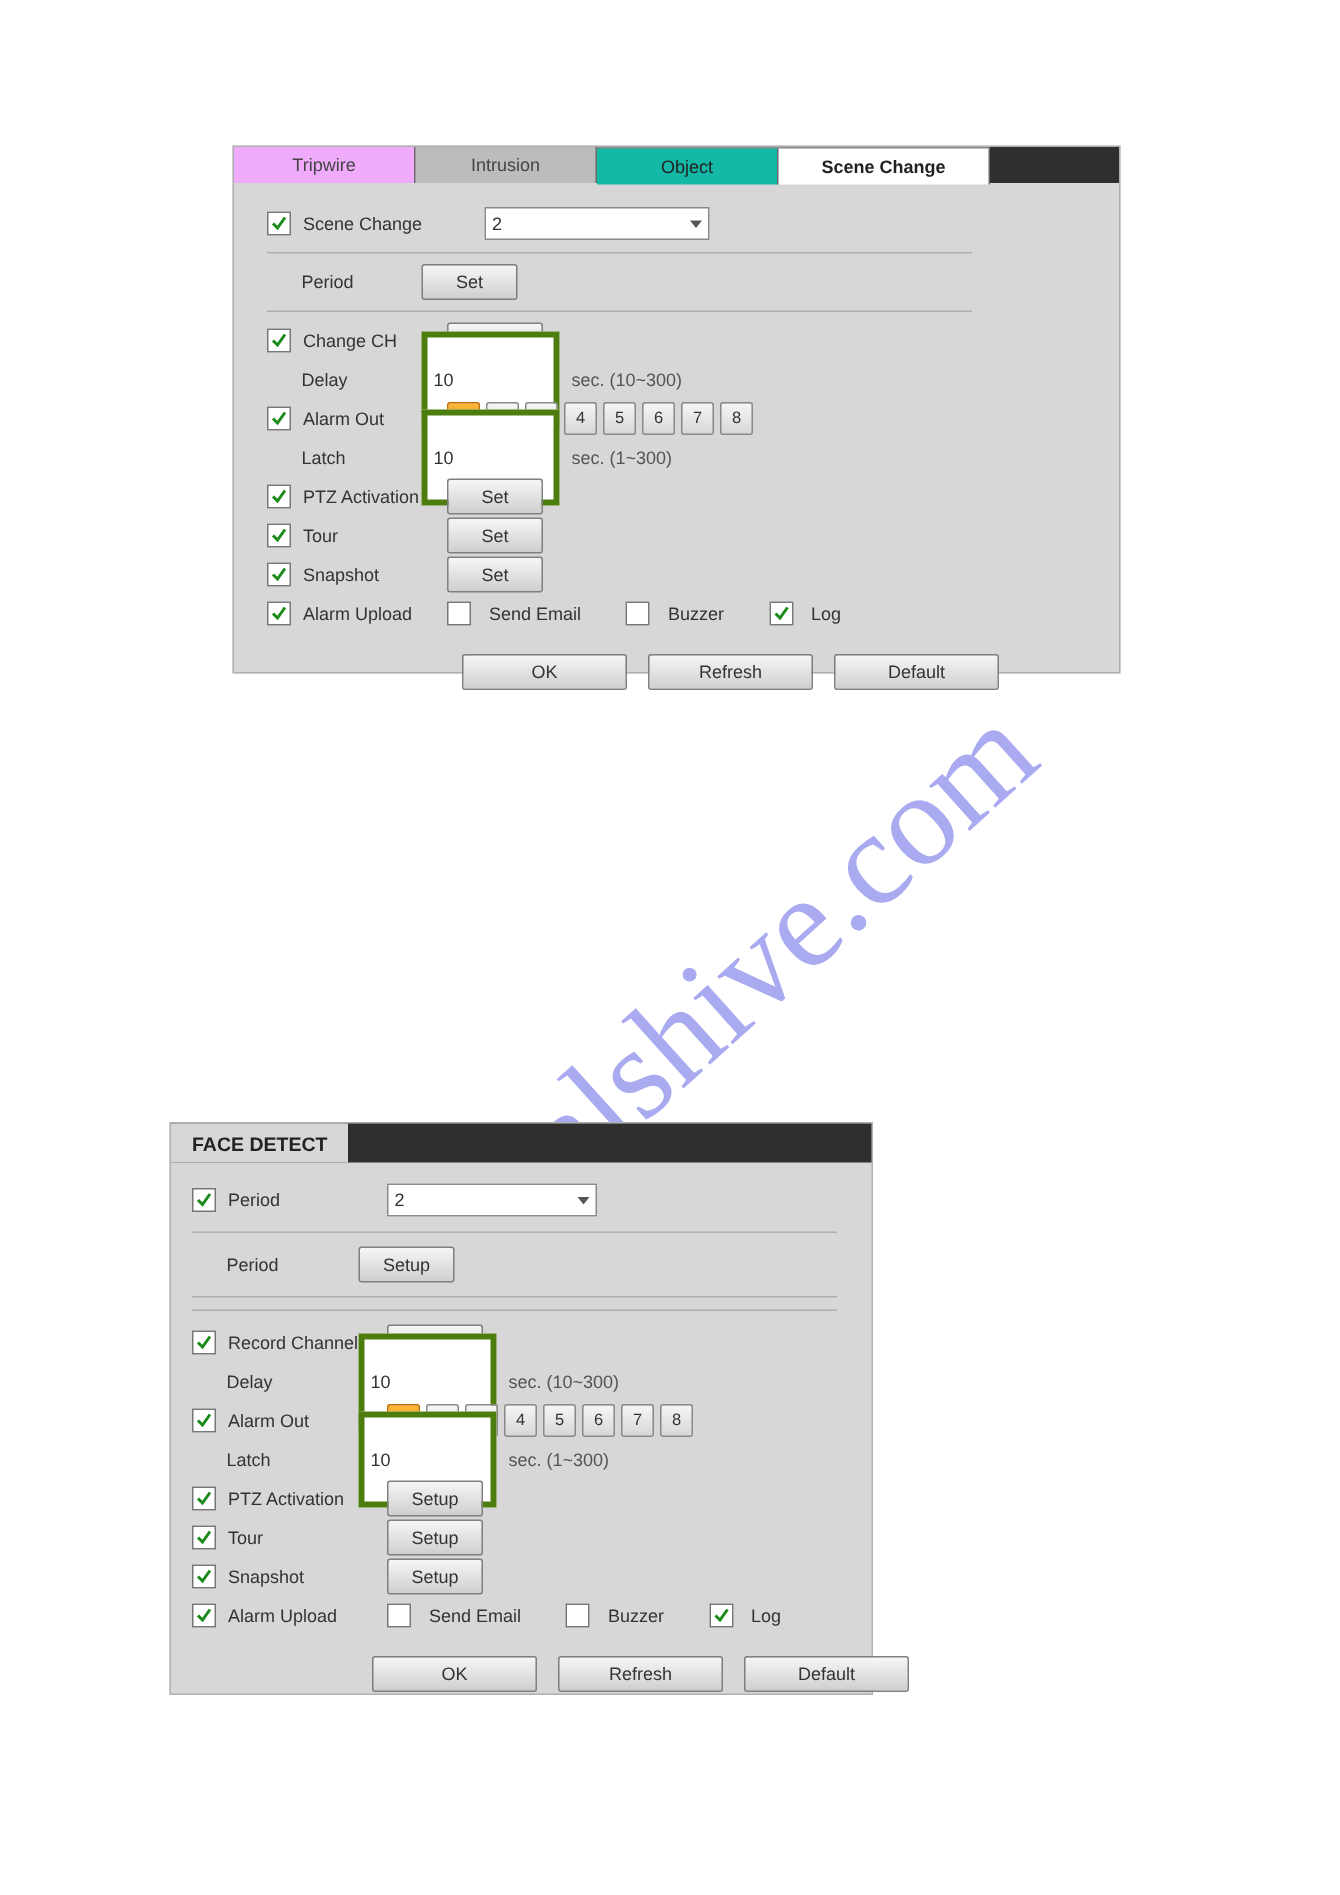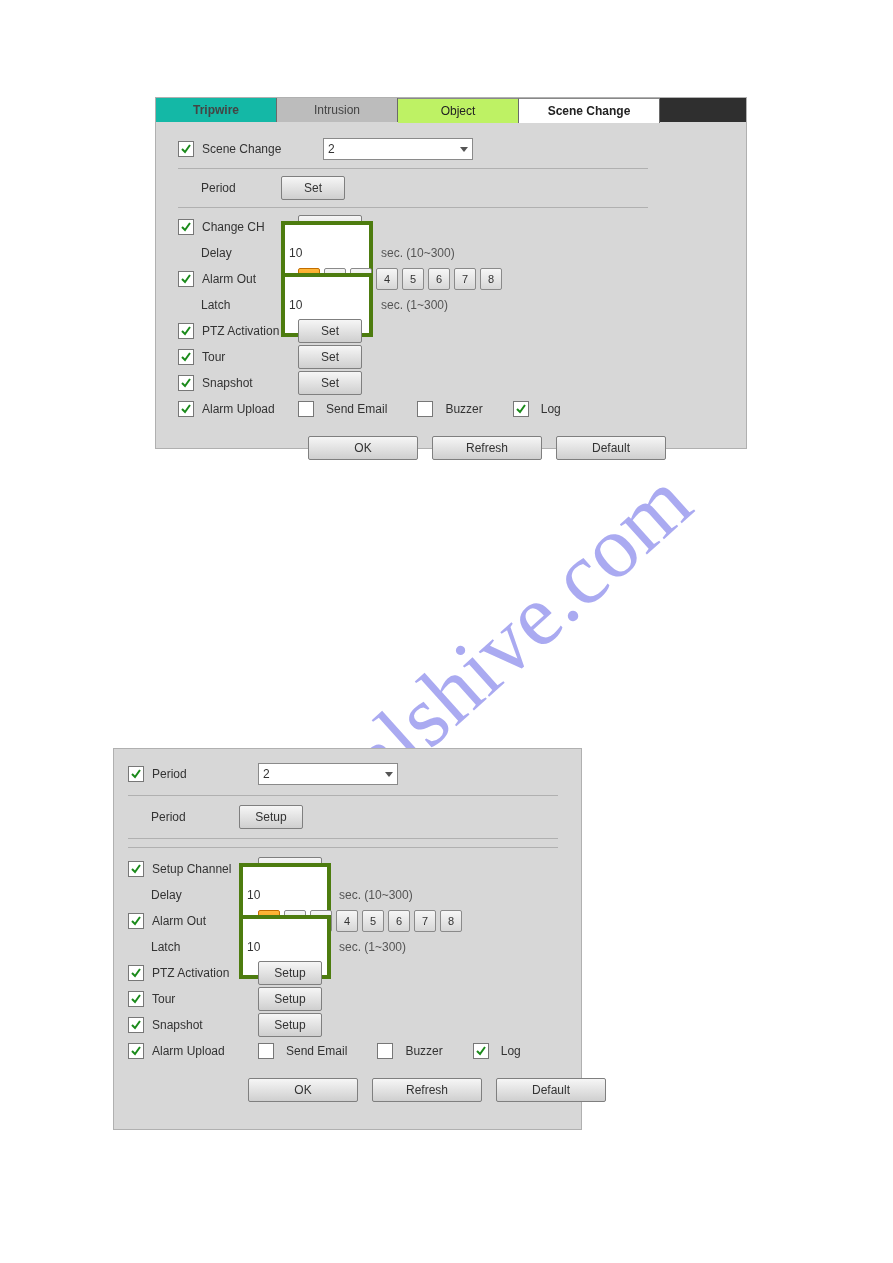--- a/index.html
+++ b/index.html
@@ -4,23 +4,23 @@
 <style>
   html,body{margin:0;padding:0;background:#fff;font-family:Tahoma,Verdana,Arial,sans-serif;font-size:12px;color:#333;}
   .page{position:relative;width:893px;height:1263px;}
   
   .wm{position:absolute;left:50%;top:55%;transform:translate(-50%,-50%) rotate(-42deg);font-size:88px;font-family:Georgia,"Times New Roman",serif;color:rgba(100,100,230,0.55);white-space:nowrap;pointer-events:none;user-select:none;}
   
   .panel{position:absolute;background:#d7d7d7;border:1px solid #b0b0b0;}
   .panel1{left:155px;top:97px;width:590px;height:350px;}
   .tabstrip{display:flex;height:24px;background:#2f2f2f;}
   .tab{height:24px;line-height:24px;text-align:center;font-size:12px;border-right:1px solid #6a6a6a;}
-  .tab-t{width:120px;background:#14b8a6;color:#444;font-weight:bold;}
+  .tab-t{width:120px;background:#f0abfc;color:#444;}
   .tab-i{width:120px;background:#bcbcbc;color:#444;}
-  .tab-o{width:120px;background:#bef264;color:#222;border-top:1px solid #888;}
+  .tab-o{width:120px;background:#14b8a6;color:#222;border-top:1px solid #888;}
   .tab-s{width:140px;background:#fff;color:#222;font-weight:bold;border-top:1px solid #888;}
   .body1{padding:14px 0 0 22px;}
   .row{display:flex;align-items:center;height:26px;}
   .chk{display:inline-flex;align-items:center;justify-content:center;width:14px;height:14px;background:#fff;border:1px solid #777;margin-right:8px;}
   .chk svg{width:12px;height:12px;display:block;}
   .chk.empty svg{visibility:hidden;}
   .lbl{display:inline-block;}
   .lbl-w{width:96px;}
   .lbl-wi{width:80px;margin-left:23px;}
   .spacer25{display:inline-block;width:25px;}
@@ -191,20 +191,23 @@
 
     <div class="btnbar">
       <span class="btn">OK</span>
       <span class="btn">Refresh</span>
       <span class="btn">Default</span>
     </div>
   </div>
 </div>
 
 <div class="panel panel2">
+  <div class="titlebar">
+    <span>FACE DETECT</span>
+  </div>
   <div class="body2">
 
     <div class="row">
       <span class="chk">
             <svg viewBox="0 0 12 12">
               <polyline points="2,6 5,9 10,2" fill="none" stroke="#1a8a1a" stroke-width="2"></polyline>
             </svg>
           </span>
       <span class="lbl2">Period</span>
       <span class="sel sel2">
@@ -221,21 +224,21 @@
     <div class="hr2"></div>
 
     <div class="hr2"></div>
 
     <div class="row">
       <span class="chk">
             <svg viewBox="0 0 12 12">
               <polyline points="2,6 5,9 10,2" fill="none" stroke="#1a8a1a" stroke-width="2"></polyline>
             </svg>
           </span>
-      <span class="lbl2">Setup Channel</span>
+      <span class="lbl2">Record Channel</span>
       <span class="btn btn-sm">Setup</span>
     </div>
 
     <div class="row">
       <span class="lbl2i">Delay</span>
       <span class="num">10</span>
       <span class="hint">sec. (10~300)</span>
     </div>
 
     <div class="row">

